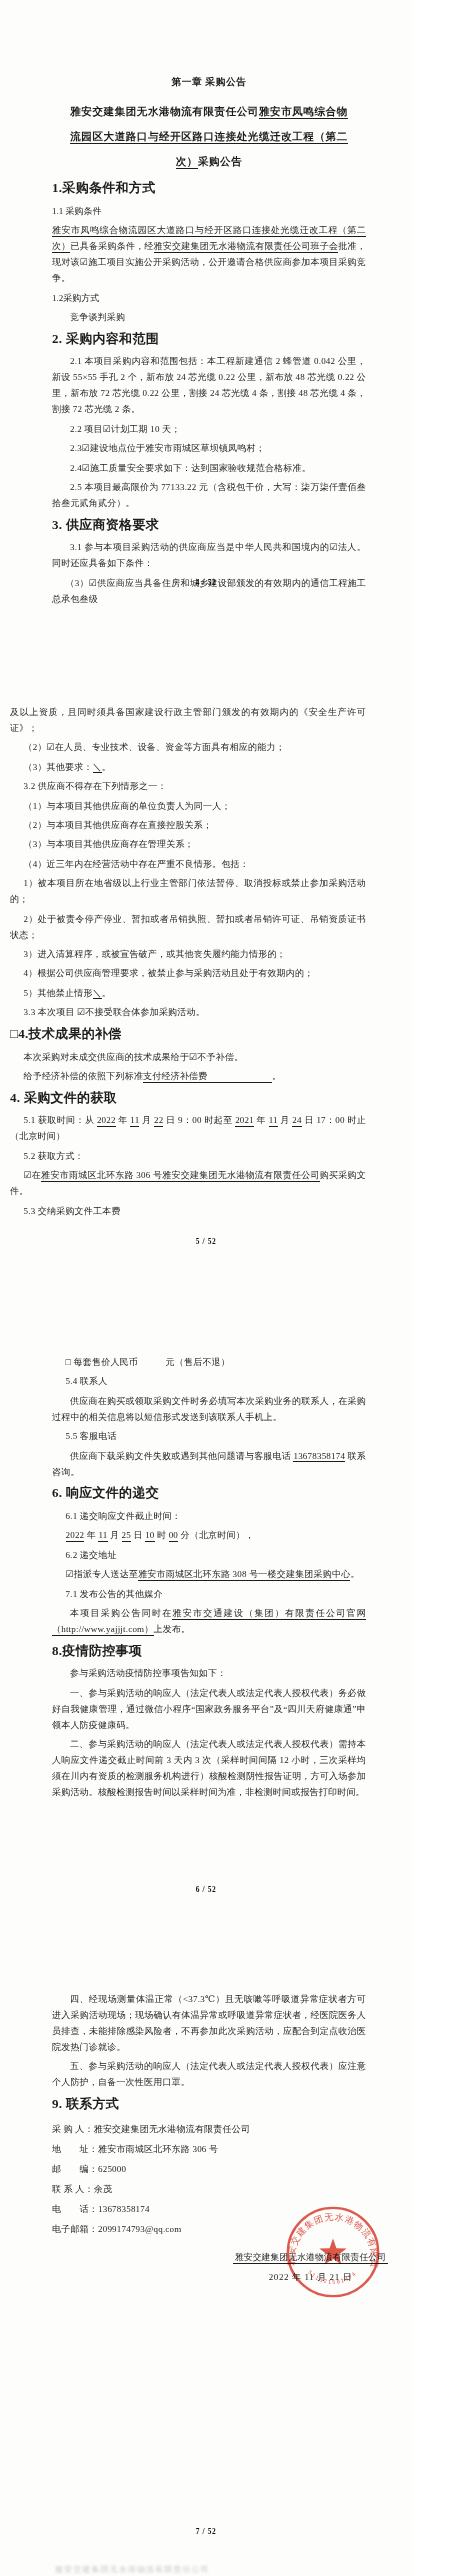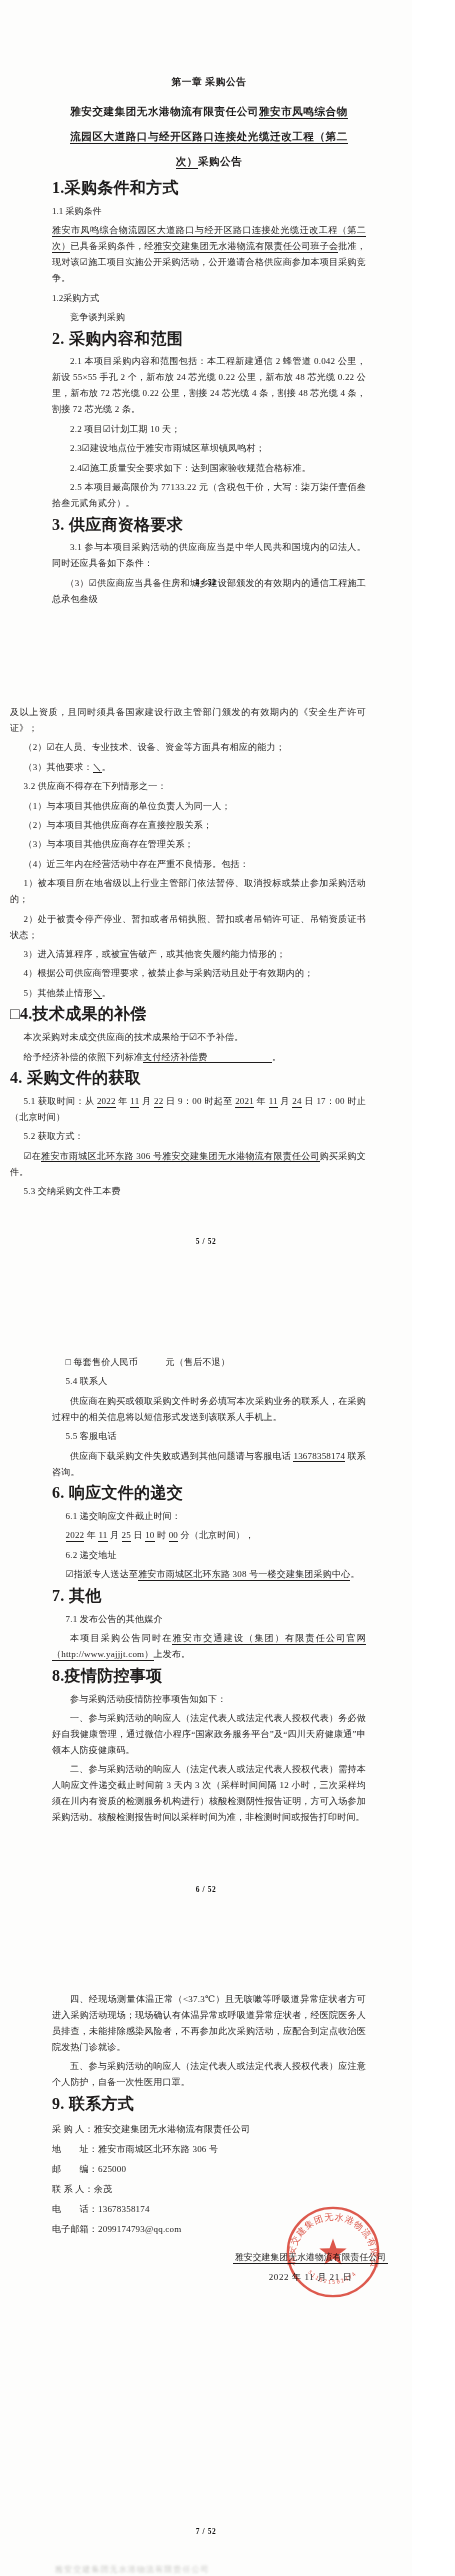--- a/index.html
+++ b/index.html
@@ -21,21 +21,21 @@
   .chapter{
     font-size:9.7px;font-weight:700;text-align:center;
     line-height:15px;margin:0 0 10.3px 0;letter-spacing:0.6px;
   }
   .title{margin:0 0 4.6px 0;}
   .title-line{
     font-size:10.5px;font-weight:700;text-align:center;
     line-height:25px;letter-spacing:0.6px;
   }
   .h1{
-    font-size:16px;font-weight:700;line-height:16px;
+    font-size:13px;font-weight:700;line-height:16px;
     margin:5.7px 0 6.8px 0;letter-spacing:0.3px;
   }
   .h2{font-size:9px;line-height:16px;margin:2.3px 0 3.4px 0;}
   p.para{font-size:9px;line-height:16px;margin:0 0 3.4px 0;letter-spacing:0.2px;text-align:justify;}
   p.contact-line{font-size:9px;line-height:20px;margin:0;letter-spacing:0.2px;}
   .ind1{text-indent:1.5em;}
   .ind2{text-indent:2em;}
   .spread{letter-spacing:1.8px;}
   .u{border-bottom:0.6px solid #1e1c1c;padding-bottom:0.6px;}
   .page-footer{
@@ -95,20 +95,21 @@
       <p class="para ind1"><span>3.2  供应商不得存在下列情形之一：</span></p>
       <p class="para ind1"><span>（1）与本项目其他供应商的单位负责人为同一人；</span></p>
       <p class="para ind1"><span>（2）与本项目其他供应商存在直接控股关系；</span></p>
       <p class="para ind1"><span>（3）与本项目其他供应商存在管理关系；</span></p>
       <p class="para ind1"><span>（4）近三年内在经营活动中存在严重不良情形。包括：</span></p>
       <p class="para ind1"><span>1）被本项目所在地省级以上行业主管部门依法暂停、取消投标或禁止参加采购活动的；</span></p>
       <p class="para ind1"><span>2）处于被责令停产停业、暂扣或者吊销执照、暂扣或者吊销许可证、吊销资质证书状态；</span></p>
       <p class="para ind1"><span>3）进入清算程序，或被宣告破产，或其他丧失履约能力情形的；</span></p>
       <p class="para ind1"><span>4）根据公司供应商管理要求，被禁止参与采购活动且处于有效期内的；</span></p>
       <p class="para ind1"><span>5）其他禁止情形</span><span class="u">＼</span><span>。</span></p>
+      <p class="para ind1"><span>3.3  本次项目 ☑不接受联合体参加采购活动。</span></p>
       <div class="h1"><span>□4.技术成果的补偿</span></div>
       <p class="para ind1"><span>本次采购对未成交供应商的技术成果给于☑不予补偿。</span></p>
       <p class="para ind1"><span>给予经济补偿的依照下列标准</span><span class="u">支付经济补偿费</span><span class="u">　　　　　　　</span><span>。</span></p>
       <div class="h1"><span>4.  采购文件的获取</span></div>
       <p class="para ind1"><span>5.1 获取时间：从 </span><span class="u">2022</span><span> 年 </span><span class="u">11</span><span> 月 </span><span class="u">22</span><span> 日 9：00 时起至 </span><span class="u">2021</span><span> 年 </span><span class="u">11</span><span> 月 </span><span class="u">24</span><span> 日 17：00 时止（北京时间）</span></p>
       <p class="para ind1"><span>5.2  获取方式：</span></p>
       <p class="para ind1"><span>☑在</span><span class="u">雅安市雨城区北环东路 306 号雅安交建集团无水港物流有限责任公司</span><span>购买采购文件。</span></p>
       <p class="para ind1"><span>5.3 交纳采购文件工本费</span></p>
       <div class="page-footer" style="bottom: 58px;">5 / 52</div>
     </div>
@@ -116,21 +117,20 @@
       <p class="para ind1"><span>□  每套售价人民币　　　元（售后不退）</span></p>
       <p class="para ind1"><span>5.4 联系人</span></p>
       <p class="para ind2"><span>供应商在购买或领取采购文件时务必填写本次采购业务的联系人，在采购过程中的相关信息将以短信形式发送到该联系人手机上。</span></p>
       <p class="para ind1"><span>5.5 客服电话</span></p>
       <p class="para ind2"><span>供应商下载采购文件失败或遇到其他问题请与客服电话 </span><span class="u">13678358174</span><span> 联系咨询。</span></p>
       <div class="h1"><span>6.  响应文件的递交</span></div>
       <p class="para ind1"><span>6.1 递交响应文件截止时间：</span></p>
       <p class="para ind1"><span class="u">2022</span><span> 年 </span><span class="u">11</span><span> 月 </span><span class="u">25</span><span> 日 </span><span class="u">10</span><span> 时 </span><span class="u">00</span><span> 分（北京时间），</span></p>
       <p class="para ind1"><span>6.2 递交地址</span></p>
       <p class="para ind1"><span>☑指派专人送达至</span><span class="u">雅安市雨城区北环东路 308 号一楼交建集团采购中心</span><span>。</span></p>
-      <div class="h1"><span>7.  其他</span></div>
       <p class="para ind1"><span>7.1 发布公告的其他媒介</span></p>
       <p class="para ind2 spread"><span>本项目采购公告同时在</span><span class="u">雅安市交通建设（集团）有限责任公司官网</span><span class="u">（http://www.yajjjt.com）</span><span>上发布。</span></p>
       <div class="h1"><span>8.疫情防控事项</span></div>
       <p class="para ind2"><span>参与采购活动疫情防控事项告知如下：</span></p>
       <p class="para ind2"><span>一、参与采购活动的响应人（法定代表人或法定代表人授权代表）务必做好自我健康管理，通过微信小程序“国家政务服务平台”及“四川天府健康通”申领本人防疫健康码。</span></p>
       <p class="para ind2"><span>二、参与采购活动的响应人（法定代表人或法定代表人授权代表）需持本人响应文件递交截止时间前 3 天内 3 次（采样时间间隔 12 小时，三次采样均须在川内有资质的检测服务机构进行）核酸检测阴性报告证明，方可入场参加采购活动。核酸检测报告时间以采样时间为准，非检测时间或报告打印时间。</span></p>
       <div class="page-footer" style="bottom: 54px;">6 / 52</div>
     </div>
     <div class="page" style="height: 628px; padding-top: 43px;">
       <p class="para ind2"><span>四、经现场测量体温正常（&lt;37.3℃）且无咳嗽等呼吸道异常症状者方可进入采购活动现场；现场确认有体温异常或呼吸道异常症状者，经医院医务人员排查，未能排除感染风险者，不再参加此次采购活动，应配合到定点收治医院发热门诊就诊。</span></p>

